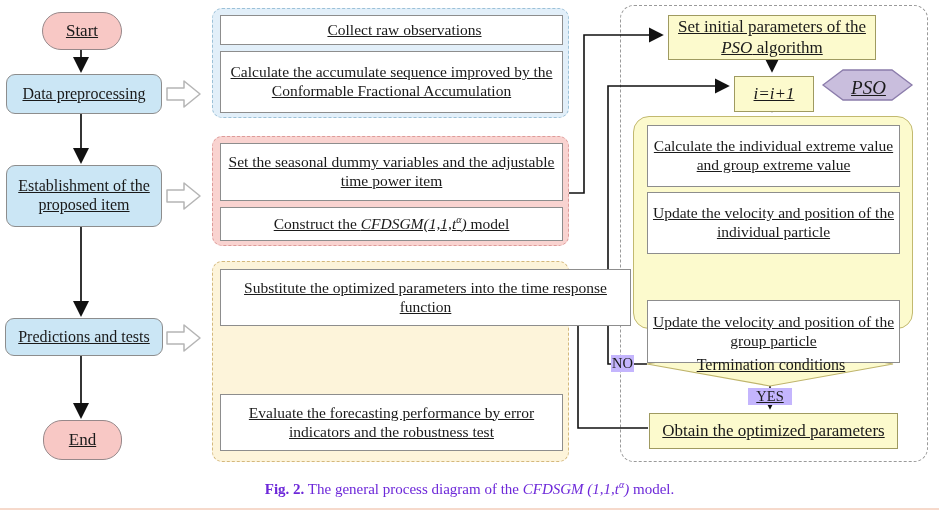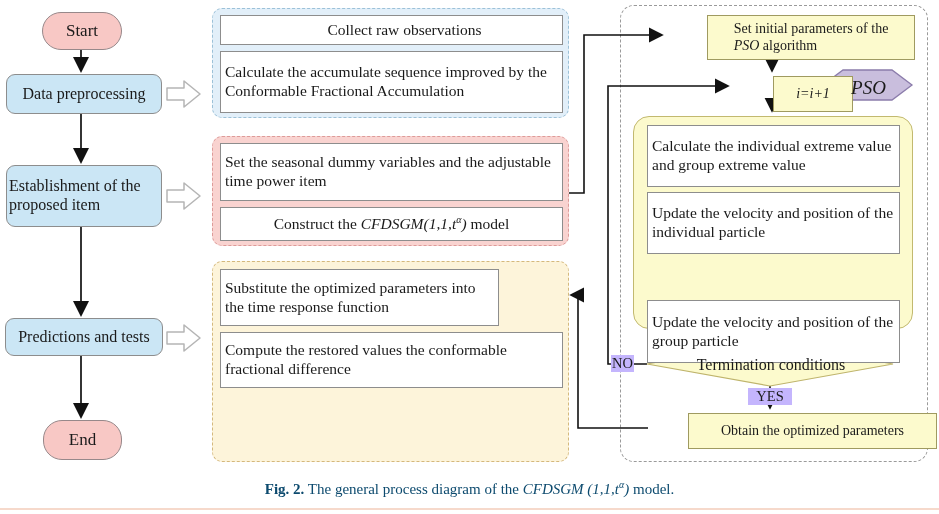--- a/index.html
+++ b/index.html
@@ -1,39 +1,39 @@
 <!DOCTYPE html>
 <html><head>
 <meta charset="utf-8">
 <style>
   html,body{margin:0;padding:0;background:#ffffff;}
   .stage{
     position:relative;width:939px;height:514px;background:#ffffff;overflow:hidden;
     font-family:"Liberation Serif","DejaVu Serif",serif;color:#1a1a1a;
   }
   .abs{position:absolute;}
-  .ctr{display:flex;align-items:center;justify-content:center;}
+  .ctr{display:flex;align-items:center;justify-content:center;text-align:center;text-decoration:underline;}
   
   .pill{background:#f8c8c5;border:1.4px solid #97888a;border-radius:19px;font-size:17px;z-index:2;}
   .bluestep{background:#cbe6f5;border:1.4px solid #8d8d8d;border-radius:9px;font-size:16px;line-height:1.18;z-index:2;padding:1px 2px;box-sizing:border-box;}
   
   .group{border-radius:10px;box-sizing:border-box;}
   .g-blue{background:#e2eff9;border:1.6px dashed #9cc1d8;}
   .g-pink{background:#f9d3d0;border:1.6px dashed #dd9b99;}
   .g-cream{background:#fdf4da;border:1.6px dashed #d4b87d;}
   .g-gray{background:#ffffff;border:1.6px dashed #9a9a9a;border-radius:14px;}
   .g-yellow{background:#fcfacd;border:1.2px solid #c2b96f;border-radius:16px;}
   
   .wbox{background:#ffffff;border:1.2px solid #8d8d8d;font-size:15.5px;line-height:1.22;z-index:2;box-sizing:border-box;padding:1px 4px;}
   
-  .ybox{background:#fcfacd;border:1.2px solid #9f9a60;font-size:14px;line-height:1.2;z-index:2;box-sizing:border-box;padding:17px 3px;margin-left:39px;}
+  .ybox{background:#fcfacd;border:1.2px solid #9f9a60;font-size:17px;line-height:1.2;z-index:2;box-sizing:border-box;padding:17px 3px;}
   .lbl{background:#c4b5fd;font-size:14.5px;z-index:3;line-height:1;padding:1px 1px;}
   .ital{font-style:italic;}
   svg.overlay{position:absolute;left:0;top:0;z-index:1;}
-  .caption{left:0;top:479px;width:939px;text-align:center;font-size:15px;color:#0c4a6e;z-index:2;}
+  .caption{left:0;top:479px;width:939px;text-align:center;font-size:15px;color:#6d28d9;z-index:2;}
   .caption sup,.mathsup{font-size:10px;}
   .bottomrule{left:0;top:508px;width:939px;height:2px;background:#f6d9cb;z-index:0;}
 </style>
 </head>
 <body>
 
 <div class="stage">
 
   <div class="abs ctr pill" style="left:42px;top:12px;width:78px;height:36px;">
     <span>Start</span>
@@ -63,25 +63,25 @@
   <div class="abs group g-pink" style="left:212px;top:136px;width:357px;height:110px;padding-left:28px;">
     <div class="abs ctr wbox" style="left:7px;top:6px;width:343px;height:58px;">
       <span>Set the seasonal dummy variables and the adjustable time power item</span>
     </div>
     <div class="abs ctr wbox" style="left:7px;top:70px;width:343px;height:34px;">
       <span><span>Construct the </span><span class="ital"><span>CFDSGM(1,1,t</span><sup class="mathsup">α</sup><span>)</span></span><span> model</span></span>
     </div>
   </div>
 
   <div class="abs group g-cream" style="left:212px;top:261px;width:357px;height:201px;">
-    <div class="abs ctr wbox" style="left:7px;top:7px;width:279px;height:57px;">
+    <div class="abs ctr wbox" style="left:7px;top:7px;width:411px;height:57px;">
       <span>Substitute the optimized parameters into the time response function</span>
     </div>
-    <div class="abs ctr wbox" style="left:7px;top:70px;width:343px;height:56px;">
-      <span>Compute the restored values the conformable fractional difference</span>
+    <div class="abs ctr wbox" style="left:7px;top:132px;width:343px;height:57px;">
+      <span>Evaluate the forecasting performance by error indicators and the robustness test</span>
     </div>
   </div>
 
   <div class="abs group g-gray" style="left:620px;top:5px;width:308px;height:457px;">
     <div class="abs ctr ybox" style="left:47px;top:9px;width:208px;height:45px;">
       <span><span>Set initial parameters of the</span><br><span class="ital">PSO</span><span> algorithm</span></span>
     </div>
     <div class="abs ctr ybox ital" style="left:113px;top:70px;width:80px;height:23px;">
       <span>i=i+1</span>
     </div>

